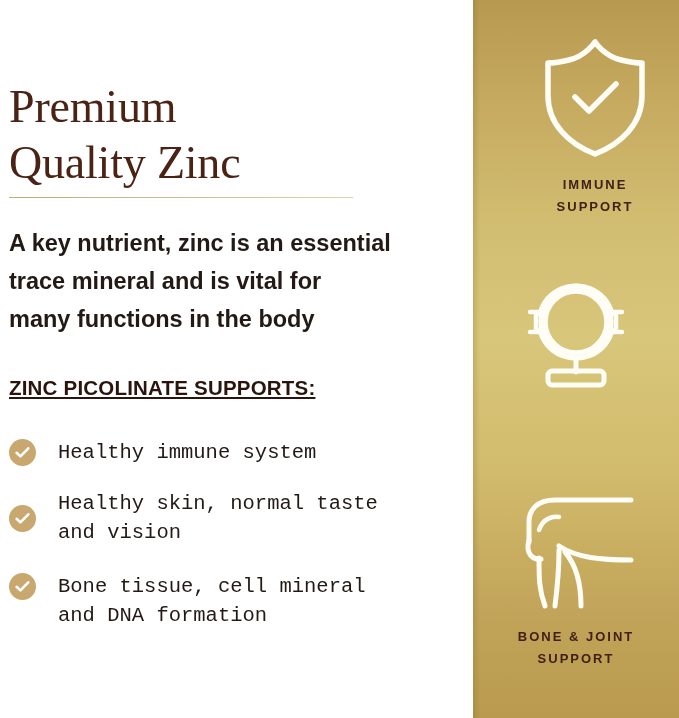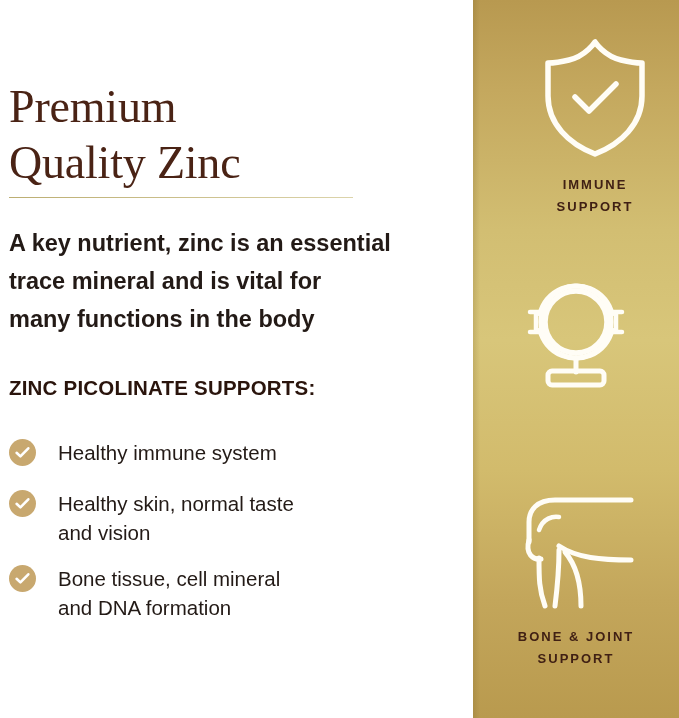--- a/index.html
+++ b/index.html
@@ -70,20 +70,21 @@
 
   #supports-heading {
     position: absolute;
     left: 9px;
     top: 375px;
     font-size: 20.5px;
     line-height: 26px;
     color: #2A140C;
     font-weight: 700;
     letter-spacing: 0.2px;
+    text-decoration: underline;
   }
 
   #benefit-list {
     position: absolute;
     left: 9px;
     top: 437px;
     width: 440px;
   }
   .benefit-row {
     position: relative;
@@ -104,20 +105,21 @@
   .benefit-check svg {
     position: absolute;
     left: 0; top: 0;
   }
   .benefit-text {
     font-size: 20.5px;
     line-height: 29px;
     color: #231A16;
     white-space: pre-line;
     padding-top: 1px;
+    font-family: Liberation Mono, monospace;
   }
 
   
   #gold-panel {
     position: absolute;
     left: 473px;
     top: 0;
     width: 206px;
     height: 718px;
     background:
@@ -186,21 +188,21 @@
 
       <div class="benefit-row">
         <span class="benefit-check">
           <svg width="27" height="27" viewBox="0 0 27 27" aria-hidden="true">
             <path d="M7.6 13.8 L11.4 17.4 L19.3 9.3" fill="none" stroke="#FFFFFF" stroke-width="2.6" stroke-linecap="round" stroke-linejoin="round"></path>
           </svg>
         </span>
         <span class="benefit-text">Healthy immune system</span>
       </div>
 
-      <div class="benefit-row" style="margin-bottom:16px;">
+      <div class="benefit-row" style="margin-bottom:24px;align-items:center;">
         <span class="benefit-check">
           <svg width="27" height="27" viewBox="0 0 27 27" aria-hidden="true">
             <path d="M7.6 13.8 L11.4 17.4 L19.3 9.3" fill="none" stroke="#FFFFFF" stroke-width="2.6" stroke-linecap="round" stroke-linejoin="round"></path>
           </svg>
         </span>
         <span class="benefit-text">Healthy skin, normal taste
 and vision</span>
       </div>
 
       <div class="benefit-row">

